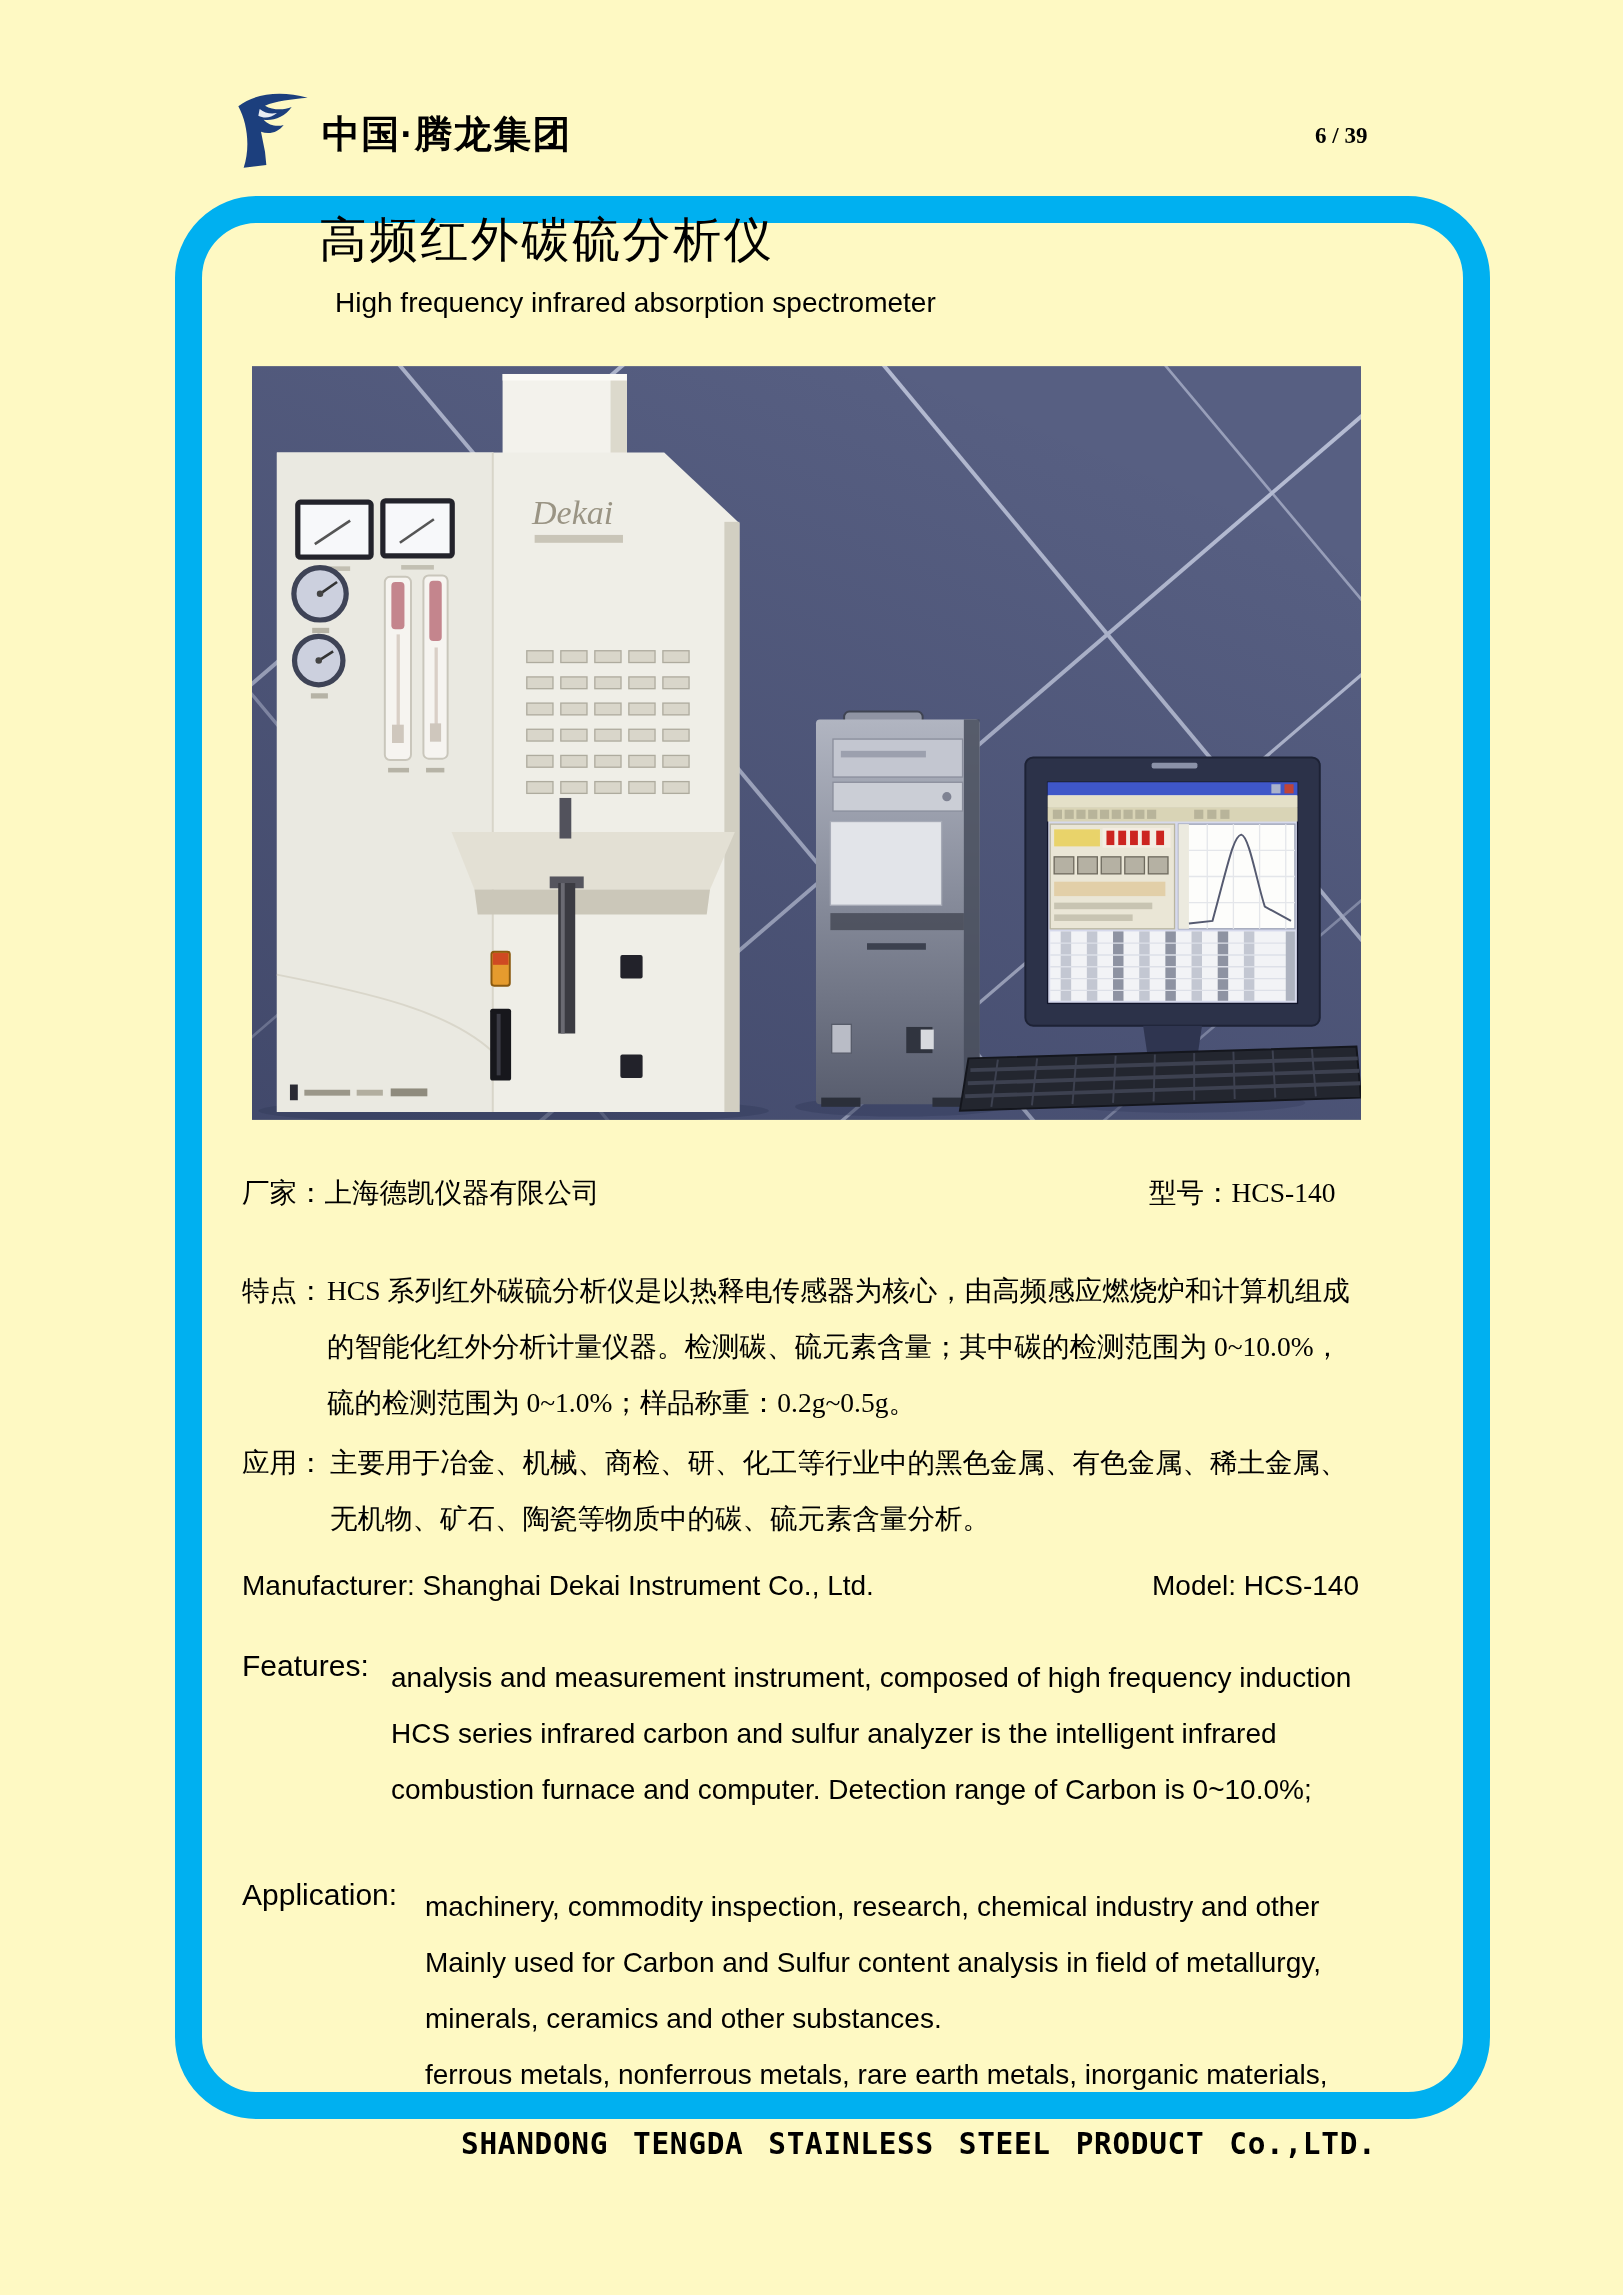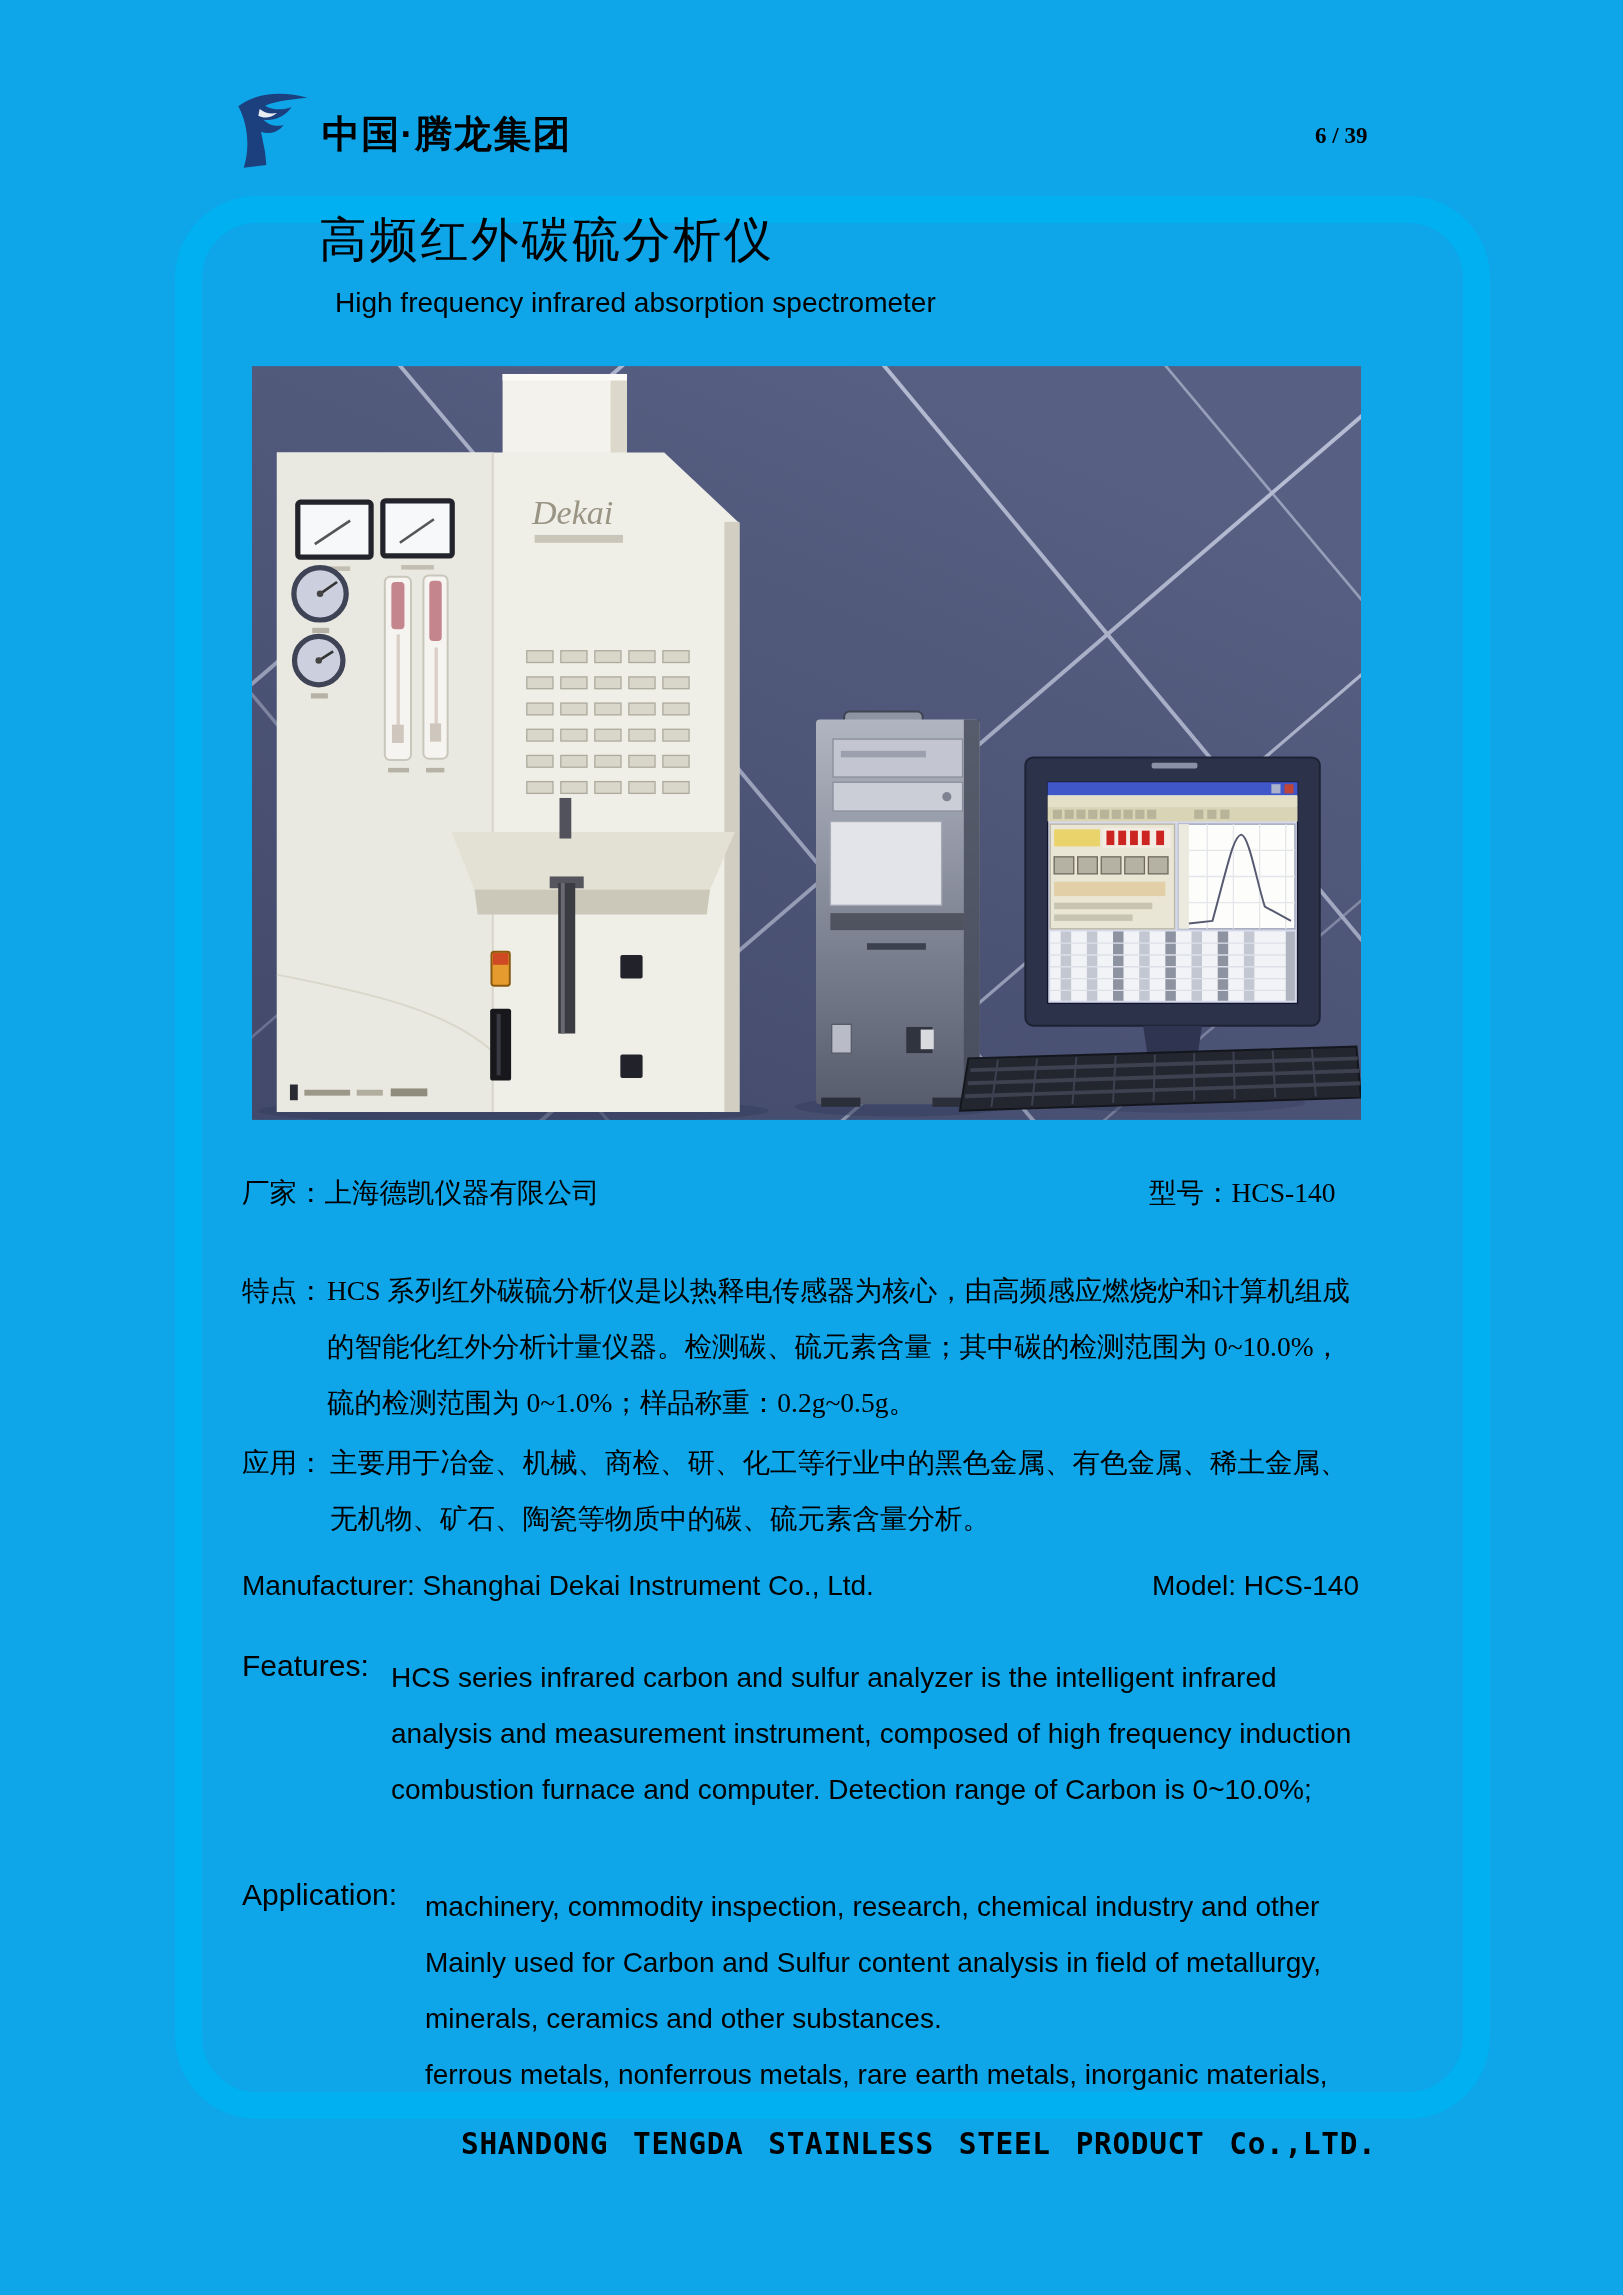--- a/index.html
+++ b/index.html
@@ -1,17 +1,17 @@
 <!DOCTYPE html>
 <html style="font-size:10.5px"><head>
 <meta charset="utf-8">
 <style>
   html,body { margin:0; padding:0; background:#ffffff; }
   .page {
-    position:relative; width:1623px; height:2295px; background:#0ea5e9;
+    position:relative; width:1623px; height:2295px; background:#fef9c3;
     font-family:"Liberation Sans", sans-serif; color:#000; overflow:hidden;
   }
   
   .logo { position:absolute; left:229px; top:89px; width:80px; height:80px; }
   .company-name {
     position:absolute; left:322px; top:109px;
     font-size:38px; font-weight:bold; letter-spacing:1.3px;
     font-family:"Liberation Sans", sans-serif;
   }
   .page-number {
@@ -371,22 +371,22 @@
   <div class="zh-text zh-app-body">
     <div class="zh-line">主要用于冶金、机械、商检、研、化工等行业中的黑色金属、有色金属、稀土金属、</div>
     <div class="zh-line">无机物、矿石、陶瓷等物质中的碳、硫元素含量分析。</div>
   </div>
 
   <div class="en-text en-mfr">Manufacturer: Shanghai Dekai Instrument Co., Ltd.</div>
   <div class="en-text en-model">Model: HCS-140</div>
 
   <div class="en-text en-label feat-label">Features:</div>
   <div class="en-text feat-body">
+    <div class="en-line">analysis and measurement instrument, composed of high frequency induction</div>
     <div class="en-line">HCS series infrared carbon and sulfur analyzer is the intelligent infrared</div>
-    <div class="en-line">analysis and measurement instrument, composed of high frequency induction</div>
     <div class="en-line">combustion furnace and computer. Detection range of Carbon is 0~10.0%;</div>
   </div>
 
   <div class="en-text en-label app-label">Application:</div>
   <div class="en-text app-body">
     <div class="en-line">machinery, commodity inspection, research, chemical industry and other</div>
     <div class="en-line">Mainly used for Carbon and Sulfur content analysis in field of metallurgy,</div>
     <div class="en-line">minerals, ceramics and other substances.</div>
     <div class="en-line">ferrous metals, nonferrous metals, rare earth metals, inorganic materials,</div>
   </div>

